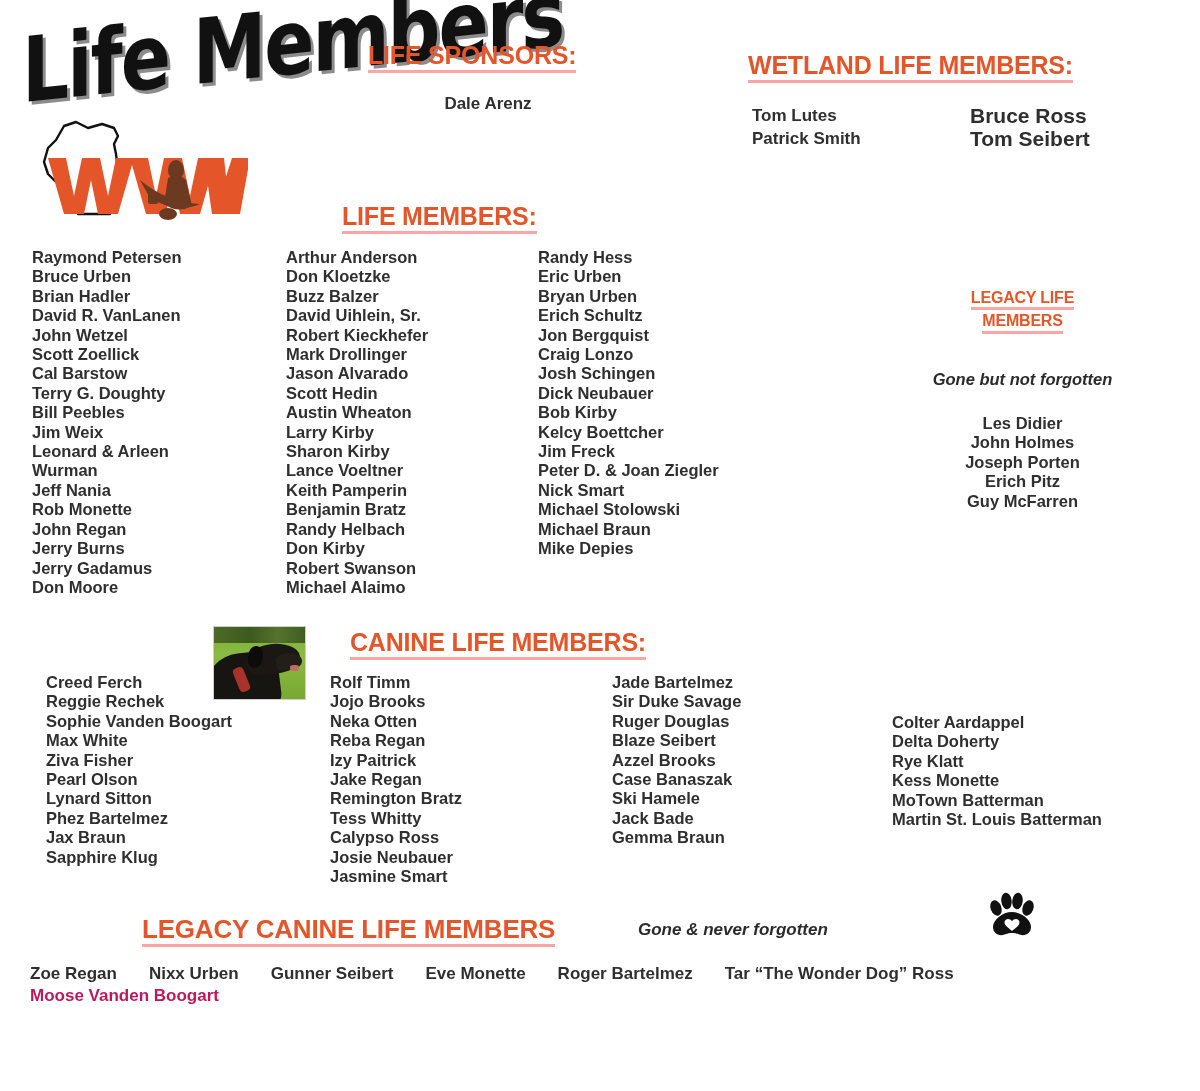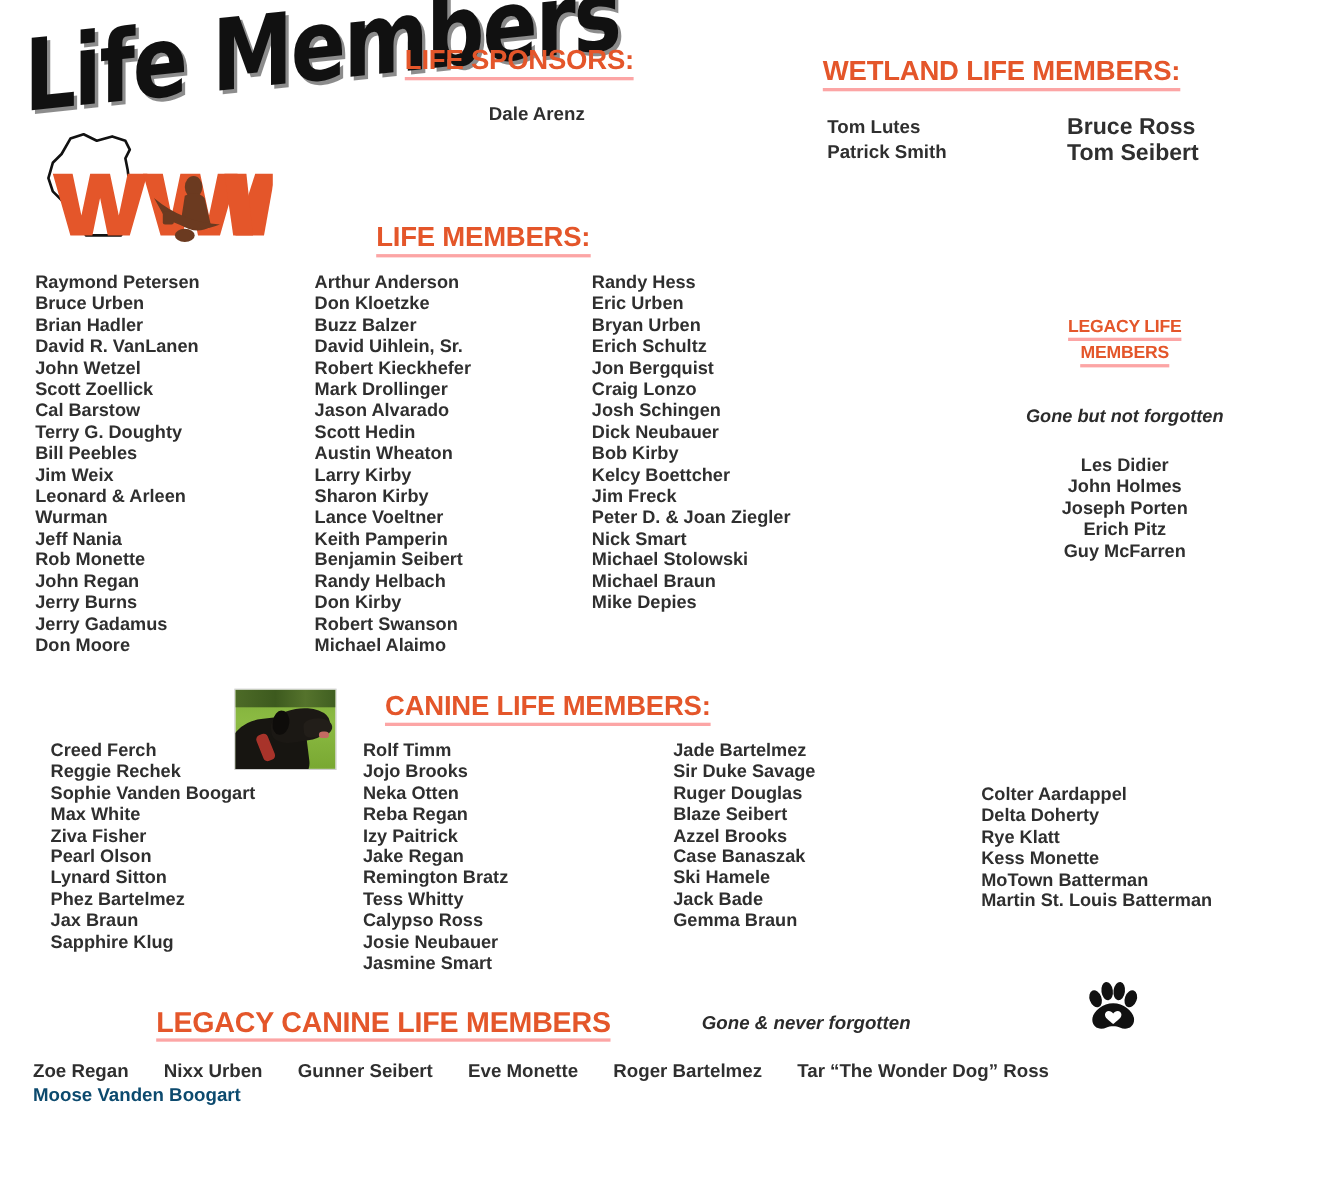--- a/index.html
+++ b/index.html
@@ -202,21 +202,21 @@
     <div>David Uihlein, Sr.</div>
     <div>Robert Kieckhefer</div>
     <div>Mark Drollinger</div>
     <div>Jason Alvarado</div>
     <div>Scott Hedin</div>
     <div>Austin Wheaton</div>
     <div>Larry Kirby</div>
     <div>Sharon Kirby</div>
     <div>Lance Voeltner</div>
     <div>Keith Pamperin</div>
-    <div>Benjamin Seibert</div>
+    <div>Benjamin Bratz</div>
     <div>Randy Helbach</div>
     <div>Don Kirby</div>
     <div>Robert Swanson</div>
     <div>Michael Alaimo</div>
   </div>
 <div class="abs names" id="lm-col3" style="left:538px; top:248px;">
     <div>Randy Hess</div>
     <div>Eric Urben</div>
     <div>Bryan Urben</div>
     <div>Erich Schultz</div>
@@ -319,13 +319,13 @@
     <ellipse cx="42" cy="18" rx="5.4" ry="8" transform="rotate(20 42 18)"></ellipse>
     <path d="M26 22 C36 22 45 30 45 37 C45 44 38 47 32 44 C29 42.5 23 42.5 20 44
              C14 47 7 44 7 37 C7 30 16 22 26 22 Z"></path>
   </g>
   <path d="M26 41 C22 37.5 18.5 35.5 18.5 32.5 C18.5 30.3 20.2 29 22 29
            C23.4 29 25.1 29.9 26 31.3 C26.9 29.9 28.6 29 30 29
            C31.8 29 33.5 30.3 33.5 32.5 C33.5 35.5 30 37.5 26 41 Z" fill="#ffffff"></path>
 </svg>
 
 <div class="abs" id="lcn-row1" style="left: 30px; top: 964px; white-space: nowrap; font-weight: bold; font-size: 17px; color: rgb(47, 47, 47);"><span>Zoe Regan</span><span style="margin-left: 32px;">Nixx Urben</span><span style="margin-left: 32px;">Gunner Seibert</span><span style="margin-left: 32px;">Eve Monette</span><span style="margin-left: 32px;">Roger Bartelmez</span><span style="margin-left: 32px;">Tar “The Wonder Dog” Ross</span></div>
-<div class="abs" id="lcn-row2" style="left: 30px; top: 986px; white-space: nowrap; font-weight: bold; font-size: 17px; color: #0c4a6e;"><span>Moose Vanden Boogart</span></div>
+<div class="abs" id="lcn-row2" style="left: 30px; top: 986px; white-space: nowrap; font-weight: bold; font-size: 17px; color: #be185d;"><span>Moose Vanden Boogart</span></div>
 
 </body></html>

